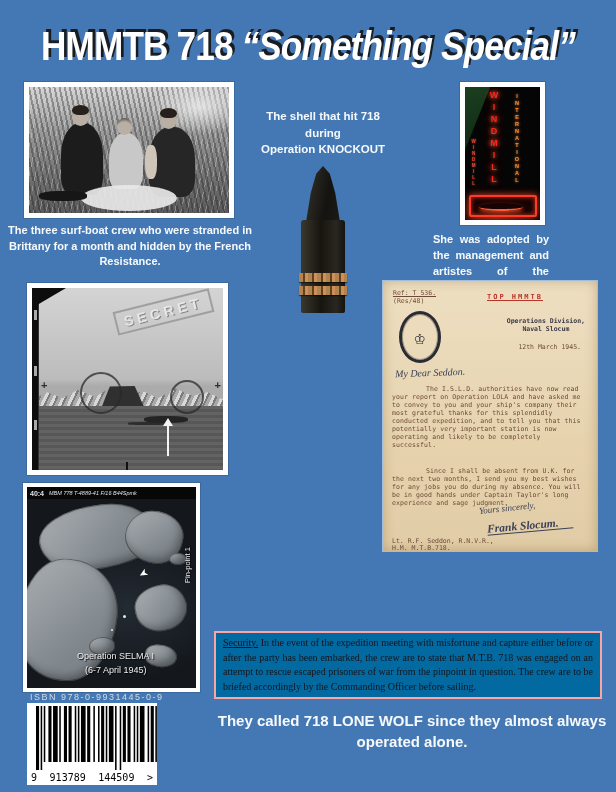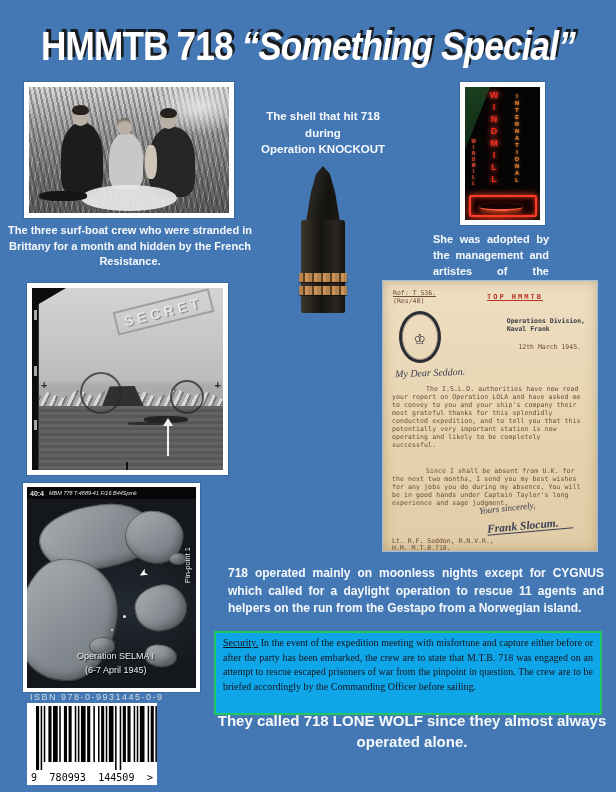--- a/index.html
+++ b/index.html
@@ -96,22 +96,22 @@
   .lt{position:absolute;font-size:6.5px;line-height:8px;}
   .lt-ref{text-decoration:underline;}
   .topsecret{color:#bb3527;font-weight:bold;text-decoration:underline;letter-spacing:2px;font-size:7px;}
   .crest{left:16px;top:30px;width:36px;height:46px;border:3px solid #2b2b33;border-radius:50%;
      display:flex;align-items:center;justify-content:center;color:#2b2b33;font-size:18px;
      box-shadow:inset 0 0 0 1px rgba(43,43,51,.4);}
   .hand{font-family:"Liberation Serif", serif;font-style:italic;color:#3c4056;}
   .para{text-align:left;letter-spacing:.1px;}
   .sig-line{border-bottom:1.5px solid #3c4056;}
   
-  .security{left:214px;top:631px;width:388px;height:84px;background:#0ea5e9;
-     border:2px solid #22c55e;box-sizing:border-box;padding:3px 7px;
+  .security{left:214px;top:631px;width:388px;height:68px;background:#0369a1;
+     border:2px solid #fca5a5;box-sizing:border-box;padding:3px 7px;
      font-family:"Liberation Serif", serif;font-size:10px;line-height:14.6px;
      color:#15151a;text-align:justify;}
   .security .lead{text-decoration:underline;}
   
   .isbn-label{left:30px;top:692px;color:#d3dae2;font-family:Liberation Sans, sans-serif;
      font-size:9px;letter-spacing:1.5px;}
   .barcode-box{left:27px;top:703px;width:130px;height:82px;background:#fff;}
   .bc-digits{position:absolute;left:0;bottom:2px;width:130px;color:#000;
      font-family:"DejaVu Sans Mono", monospace;font-size:10px;display:flex;
      justify-content:space-between;padding:0 4px;box-sizing:border-box;}
@@ -216,35 +216,34 @@
     </div>
   </div>
 
   <div class="abs letter">
     <div class="lt lt-ref" style="left:10px;top:8px;">Ref: T 536.</div>
     <div class="lt" style="left:10px;top:16px;">(Res/48)</div>
     <div class="lt topsecret" style="left:104px;top:12px;">TOP HMMTB</div>
     <div class="abs crest">
         <span>♔</span>
       </div>
-    <div class="lt" style="right:12px;top:36px;color:#3a3a46;font-weight:bold;text-align:left;">
+    <div class="lt" style="right:12px;top:36px;color:#3a3a46;font-weight:bold;text-align:center;">
       <span>Operations Division,</span><br>
-      <span>Naval Frank</span>
+      <span>Naval Slocum</span>
     </div>
     <div class="lt" style="right:16px;top:62px;">12th March 1945.</div>
     <div class="abs hand" style="left:12px;top:86px;font-size:10px;transform:rotate(-2deg);">My Dear Seddon.</div>
     <div class="lt para" style="left:9px;top:104px;width:196px;text-indent:34px;">The I.S.L.D. authorities have now read your report on Operation LOLA and have asked me to convey to you and your ship's company their most grateful thanks for this splendidly conducted expedition, and to tell you that this potentially very important station is now operating and likely to be completely successful.</div>
     <div class="lt para" style="left:9px;top:186px;width:196px;text-indent:34px;">Since I shall be absent from U.K. for the next two months, I send you my best wishes for any jobs you do during my absence. You will be in good hands under Captain Taylor's long experience and sage judgment.</div>
     <div class="abs hand" style="left:96px;top:222px;font-size:9px;transform:rotate(-6deg);">Yours sincerely,</div>
     <div class="abs hand sig-line" style="left:104px;top:238px;font-size:11.5px;font-weight:bold;transform:rotate(-5deg);padding-right:14px;">Frank Slocum.</div>
     <div class="lt" style="left:9px;top:256px;">Lt. R.F. Seddon, R.N.V.R.,</div>
     <div class="lt" style="left:9px;top:263px;">H.M. M.T.B.718.</div>
   </div>
 
-  <div class="abs cap cap-just cygnus"><span class="em">718</span><span> operated mainly on moonless nights except for CYGNUS which called for a daylight operation to rescue 11 agents and helpers on the run from the Gestapo from a Norwegian island.</span></div>
 
   <div class="abs security"><span class="lead">Security.</span><span> In the event of the expedition meeting with misfortune and capture either before or after the party has been embarked, the crew are to state that M.T.B. 718 was engaged on an attempt to rescue escaped prisoners of war from the pinpoint in question. The crew are to be briefed accordingly by the Commanding Officer before sailing.</span></div>
 
   <div class="abs cap lonewolf"><span>They called </span><span class="em">718</span><span> LONE WOLF since they almost always operated alone.</span></div>
 
   <div class="abs isbn-label">ISBN 978-0-9931445-0-9</div>
   <div class="abs barcode-box">
     <svg id="bc" width="130" height="66" style="position:absolute;left:0;top:3px;">
         <rect x="9" y="0" width="3.1" height="64" fill="#000"></rect>
         <rect x="13.65" y="0" width="1.55" height="64" fill="#000"></rect>
@@ -278,19 +277,19 @@
         <rect x="142.3" y="0" width="3.1" height="56" fill="#000"></rect>
         <rect x="146.95000000000002" y="0" width="1.55" height="56" fill="#000"></rect>
         <rect x="150.05" y="0" width="4.65" height="56" fill="#000"></rect>
         <rect x="156.25" y="0" width="1.55" height="56" fill="#000"></rect>
         <rect x="160.9" y="0" width="1.55" height="56" fill="#000"></rect>
         <rect x="164" y="0" width="3.1" height="56" fill="#000"></rect>
         <rect x="168.65" y="0" width="1.55" height="64" fill="#000"></rect>
       </svg>
     <div class="bc-digits">
       <span>9</span>
-      <span>780993</span>
+      <span>913789</span>
       <span>144509</span>
       <span>&gt;</span>
     </div>
   </div>
 
 </div>
 
 </body></html>

